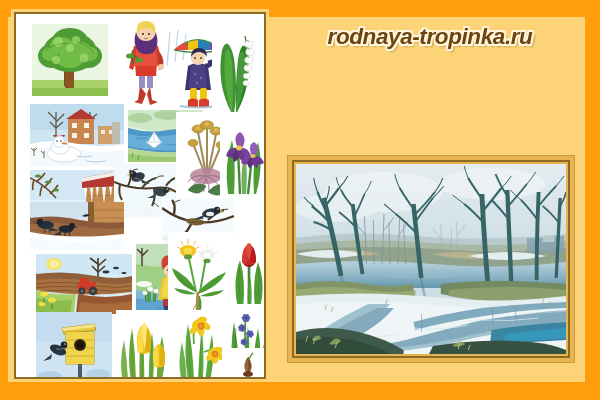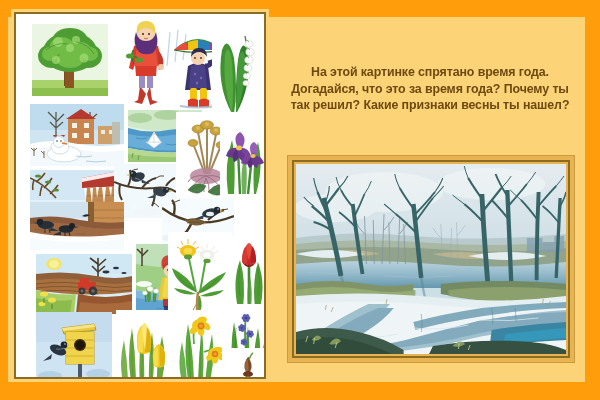--- a/index.html
+++ b/index.html
@@ -933,22 +933,22 @@
           </g>
           <path d="M19 12 q2 -6 4 -7" stroke="#5a9a3a" stroke-width="1.4" fill="none"></path>
         </svg>
       </div>
 
     </div>
   </div>
 
   <div id="right-col">
 
-
-    <div id="prompt-text">На этой картинке спрятано время года. Догадайся, что это за время года? Почему ты так решил? Какие признаки весны ты нашел?</div>
+    <div id="site-title">rodnaya-tropinka.ru</div>
+
 
     <div id="painting-frame">
       <div id="painting-frame-inner">
         <div id="painting">
           <svg viewBox="0 0 276 190" preserveAspectRatio="none">
             <defs>
               <linearGradient id="sky" x1="0" y1="0" x2="0" y2="1">
                 <stop offset="0" stop-color="#e8eef2"></stop>
                 <stop offset="0.6" stop-color="#d6e3ea"></stop>
                 <stop offset="1" stop-color="#c9dae4"></stop>

